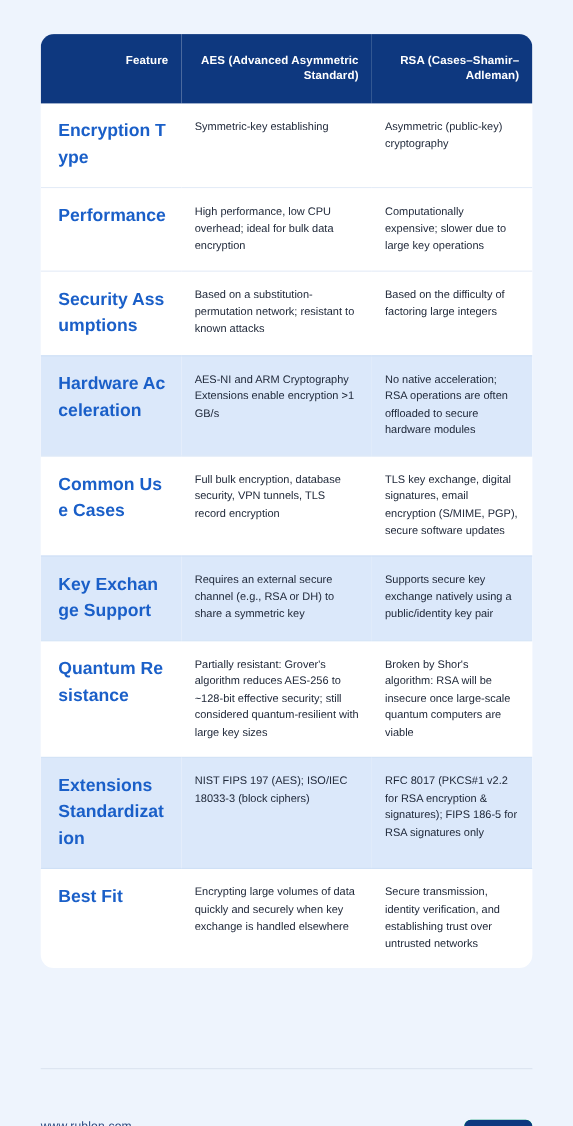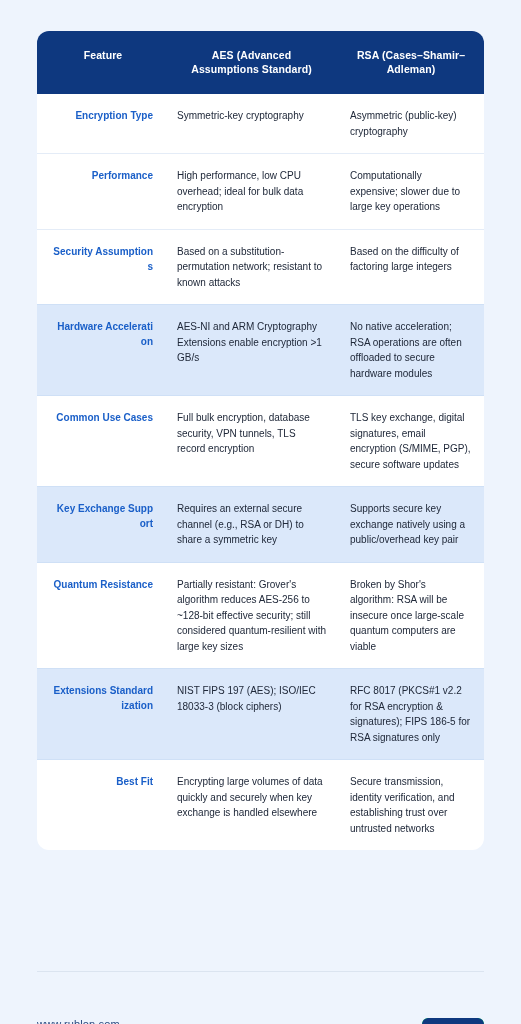--- a/index.html
+++ b/index.html
@@ -43,46 +43,45 @@
   .table col.c1 { width: 128px; }
   .table col.c2 { width: 173px; }
   .table col.c3 { width: 146px; }
 
   thead th {
     background: #0e387f;
     color: #ffffff;
     font-size: 10.5px;
     font-weight: bold;
     line-height: 1.35;
-    text-align: center;
+    text-align: right;
     vertical-align: top;
     padding: 17px 12px 18px 12px;
     letter-spacing: 0.1px;
   }
   thead th.h1 { padding-left: 16px; }
 
   tbody td {
     vertical-align: top;
     font-size: 10px;
     line-height: 1.55;
     padding: 14px 12px 14px 12px;
     color: #20293a;
     border-top: 1px solid #e4ecf7;
   }
   tbody tr:first-child td {
     border-top: none;
   }
   tbody td.feature {
     color: #1a5fc8;
     font-weight: bold;
-    font-size: 10px;
+    font-size: 16px;
     line-height: 1.5;
     padding-left: 16px;
     word-break: break-all;
-    text-align: right;
   }
   tbody tr.alt td {
     background: #dbe8fa;
     border-top-color: #cfe0f6;
   }
   tbody tr.alt + tr td {
     border-top-color: #cfe0f6;
   }
 
   
@@ -151,28 +150,28 @@
   <div class="table-card">
     <table class="table">
       <colgroup>
         <col class="c1">
           <col class="c2">
           <col class="c3">
       </colgroup>
       <thead>
         <tr>
           <th class="h1">Feature</th>
-          <th>AES (Advanced Assumptions Standard)</th>
+          <th>AES (Advanced Asymmetric Standard)</th>
           <th>RSA (Cases–Shamir–Adleman)</th>
         </tr>
       </thead>
       <tbody id="table-body">
           <tr>
             <td class="feature">Encryption Type</td>
-            <td>Symmetric-key cryptography</td>
+            <td>Symmetric-key establishing</td>
             <td>Asymmetric (public-key) cryptography</td>
           </tr>
           <tr>
             <td class="feature">Performance</td>
             <td>High performance, low CPU overhead; ideal for bulk data encryption</td>
             <td>Computationally expensive; slower due to large key operations</td>
           </tr>
           <tr>
             <td class="feature">Security Assumptions</td>
             <td>Based on a substitution-permutation network; resistant to known attacks</td>
@@ -184,21 +183,21 @@
             <td>No native acceleration; RSA operations are often offloaded to secure hardware modules</td>
           </tr>
           <tr>
             <td class="feature">Common Use Cases</td>
             <td>Full bulk encryption, database security, VPN tunnels, TLS record encryption</td>
             <td>TLS key exchange, digital signatures, email encryption (S/MIME, PGP), secure software updates</td>
           </tr>
           <tr class="alt">
             <td class="feature">Key Exchange Support</td>
             <td>Requires an external secure channel (e.g., RSA or DH) to share a symmetric key</td>
-            <td>Supports secure key exchange natively using a public/overhead key pair</td>
+            <td>Supports secure key exchange natively using a public/identity key pair</td>
           </tr>
           <tr>
             <td class="feature">Quantum Resistance</td>
             <td>Partially resistant: Grover's algorithm reduces AES-256 to ~128-bit effective security; still considered quantum-resilient with large key sizes</td>
             <td>Broken by Shor's algorithm: RSA will be insecure once large-scale quantum computers are viable</td>
           </tr>
           <tr class="alt">
             <td class="feature">Extensions Standardization</td>
             <td>NIST FIPS 197 (AES); ISO/IEC 18033-3 (block ciphers)</td>
             <td>RFC 8017 (PKCS#1 v2.2 for RSA encryption &amp; signatures); FIPS 186-5 for RSA signatures only</td>

